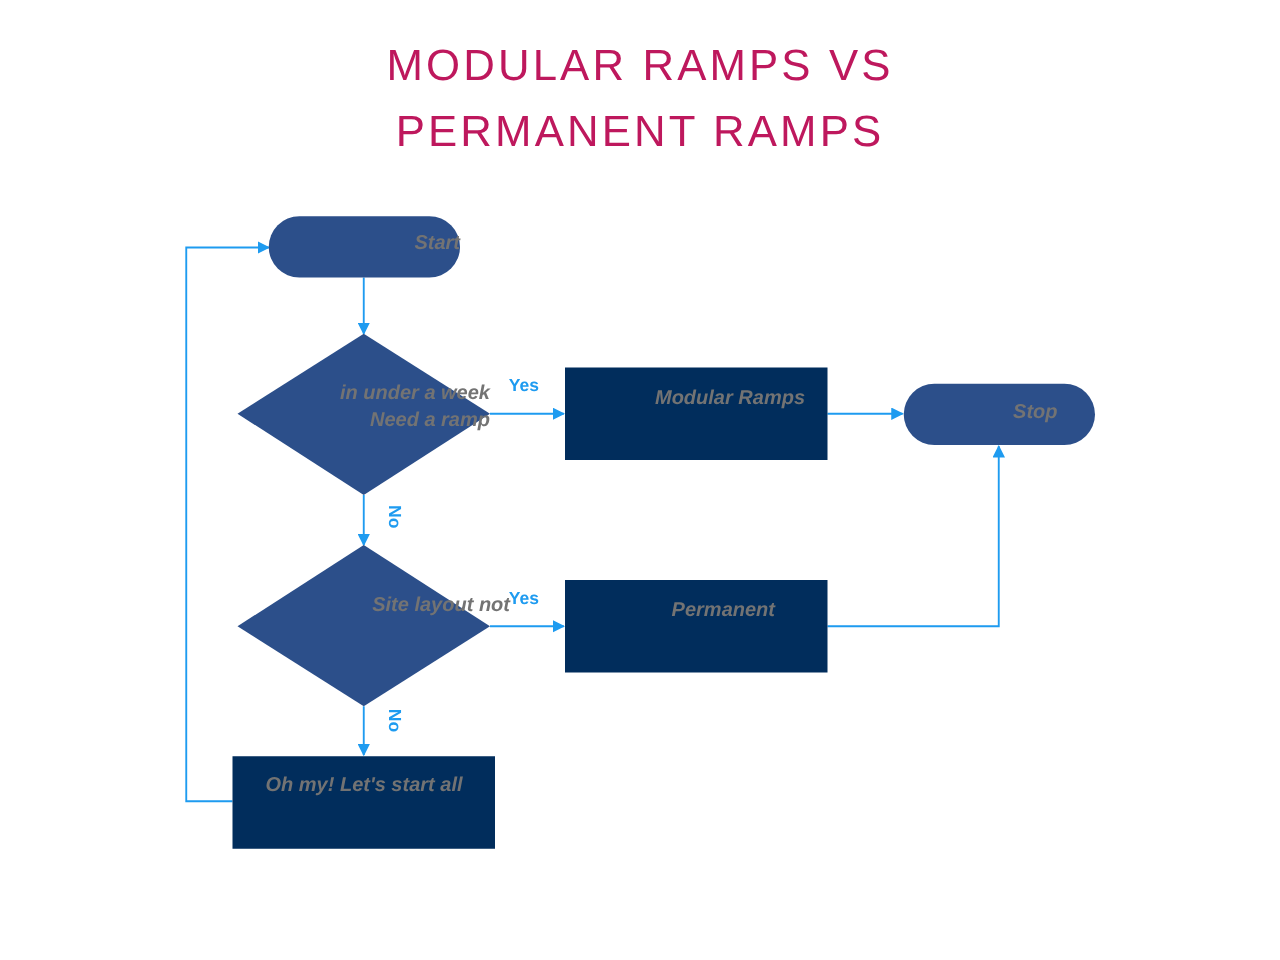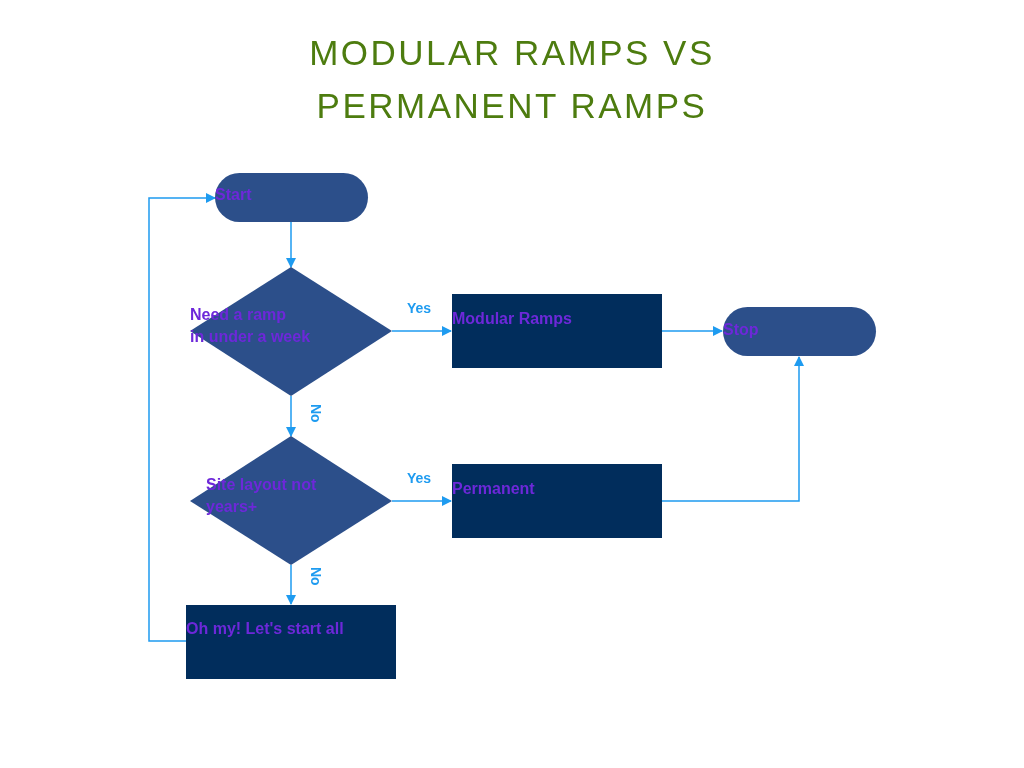--- a/index.html
+++ b/index.html
@@ -1,24 +1,24 @@
 <!DOCTYPE html>
 <html><head>
 <meta charset="utf-8">
 <style>
   html, body { margin: 0; padding: 0; background: #ffffff; }
   body { width: 1024px; height: 768px; position: relative; overflow: hidden;
          font-family: "Liberation Sans", sans-serif; }
   .title { position: absolute; left: 0; width: 1024px; text-align: center;
-           color: #4d7c0f; font-size: 35px; letter-spacing: 2.5px; font-weight: normal; }
+           color: #be185d; font-size: 35px; letter-spacing: 2.5px; font-weight: normal; }
   #t1 { top: 33px; }
   #t2 { top: 86px; }
   svg { position: absolute; left: 0; top: 0; }
-  .node-text { position: absolute; color: #6d28d9; font-weight: bold; font-size: 16px;
-               text-align: left; line-height: 22px; }
+  .node-text { position: absolute; color: #737373; font-weight: bold; font-size: 16px;
+               text-align: right; line-height: 22px; font-style: italic; }
   .lbl { position: absolute; color: #1e9bf0; font-weight: bold; font-size: 14px; }
   .lbl-rot { transform: rotate(90deg); transform-origin: left top; }
 </style>
 </head>
 <body>
 
 <div class="title" id="t1">MODULAR RAMPS VS</div>
 <div class="title" id="t2">PERMANENT RAMPS</div>
 
 <svg width="1024" height="768">
@@ -42,31 +42,30 @@
   <rect x="452" y="294" width="210" height="74" fill="#012d5c"></rect>
   <rect x="723" y="307" width="153" height="49" rx="24.5" ry="24.5" fill="#2c4f8a"></rect>
   <polygon points="291,436 392,501 291,565 190,501" fill="#2c4f8a"></polygon>
   <rect x="452" y="464" width="210" height="74" fill="#012d5c"></rect>
   <rect x="186" y="605" width="210" height="74" fill="#012d5c"></rect>
 </svg>
 
 <div class="node-text" style="left:215px; top:184px; width:153px;">Start</div>
 
 <div class="node-text" style="left:190px; top:304px; width:202px;">
+  <div>in under a week</div>
   <div>Need a ramp</div>
-  <div>in under a week</div>
 </div>
 
 <div class="node-text" style="left:452px; top:308px; width:192px;">Modular Ramps</div>
 
 <div class="node-text" style="left:723px; top:319px; width:123px;">Stop</div>
 
 <div class="node-text" style="left:206px; top:474px; width:202px;">
   <div>Site layout not</div>
-  <div>years+</div>
 </div>
 
 <div class="node-text" style="left:452px; top:478px; width:168px;">Permanent</div>
 
 <div class="node-text" style="left:186px; top:618px; width:184px;">
   <div>Oh my! Let's start all</div>
 </div>
 
 <div class="lbl" style="left:407px; top:300px;">Yes</div>
 <div class="lbl lbl-rot" style="left:324px; top:404px;">No</div>

